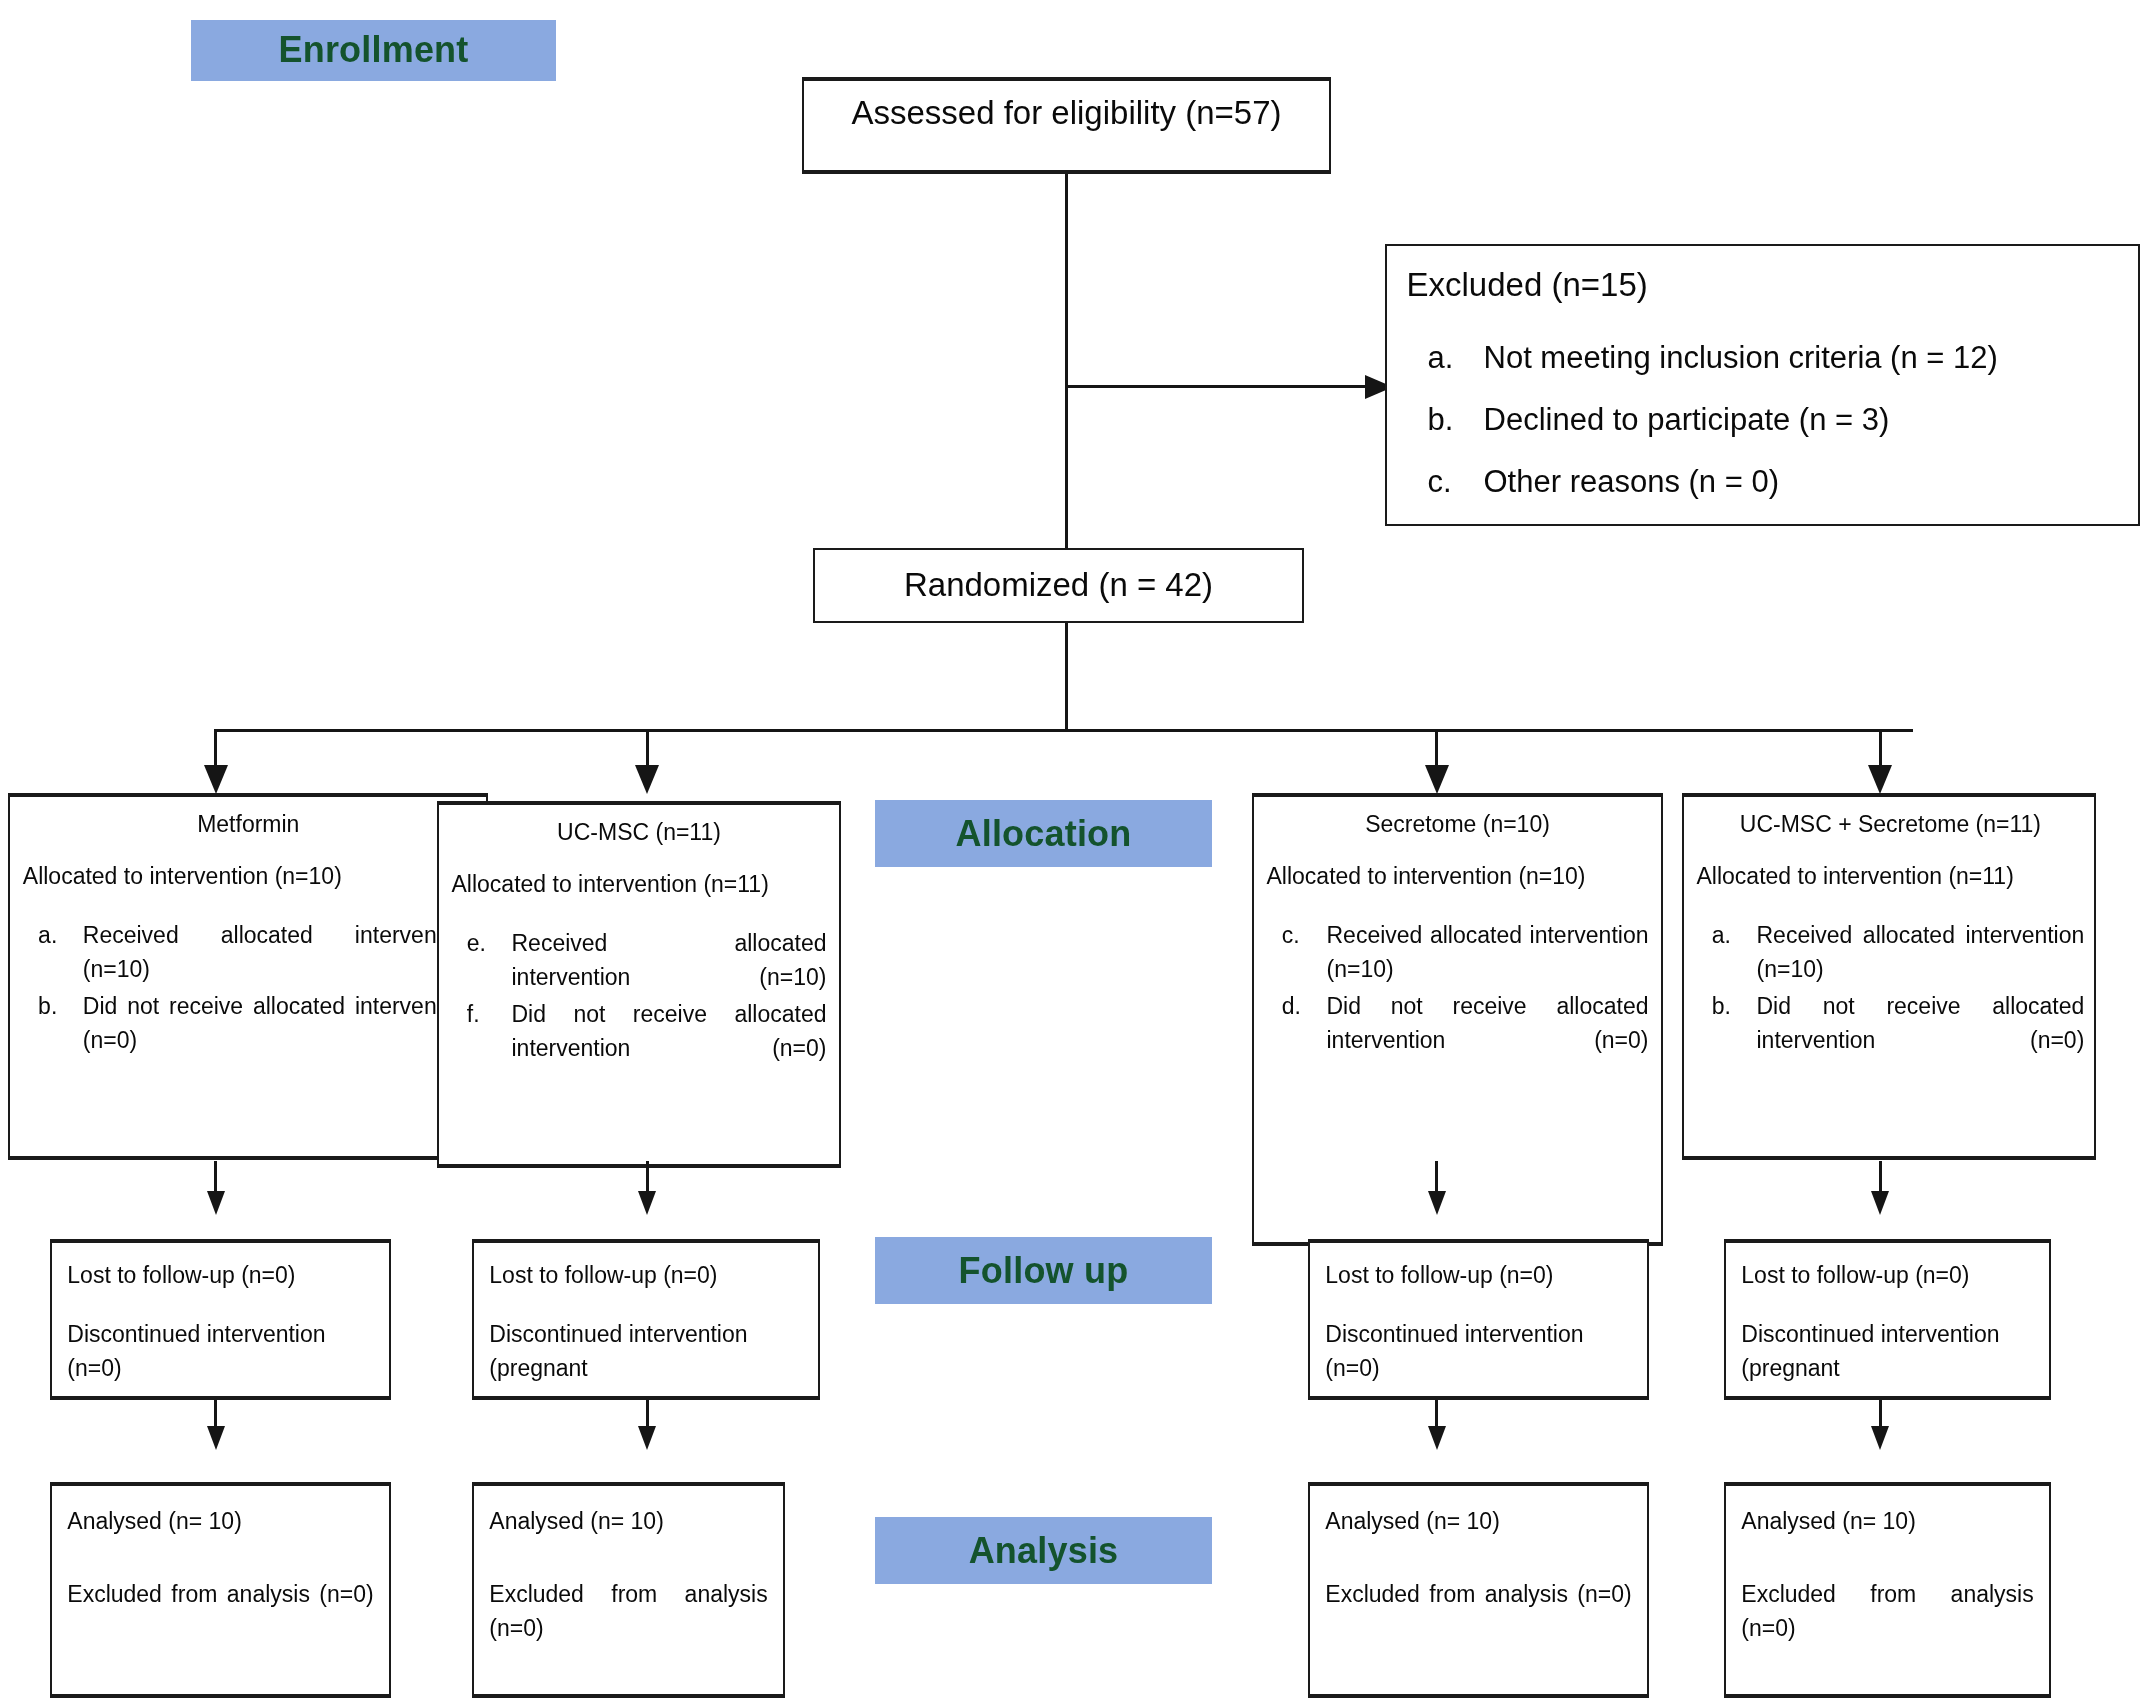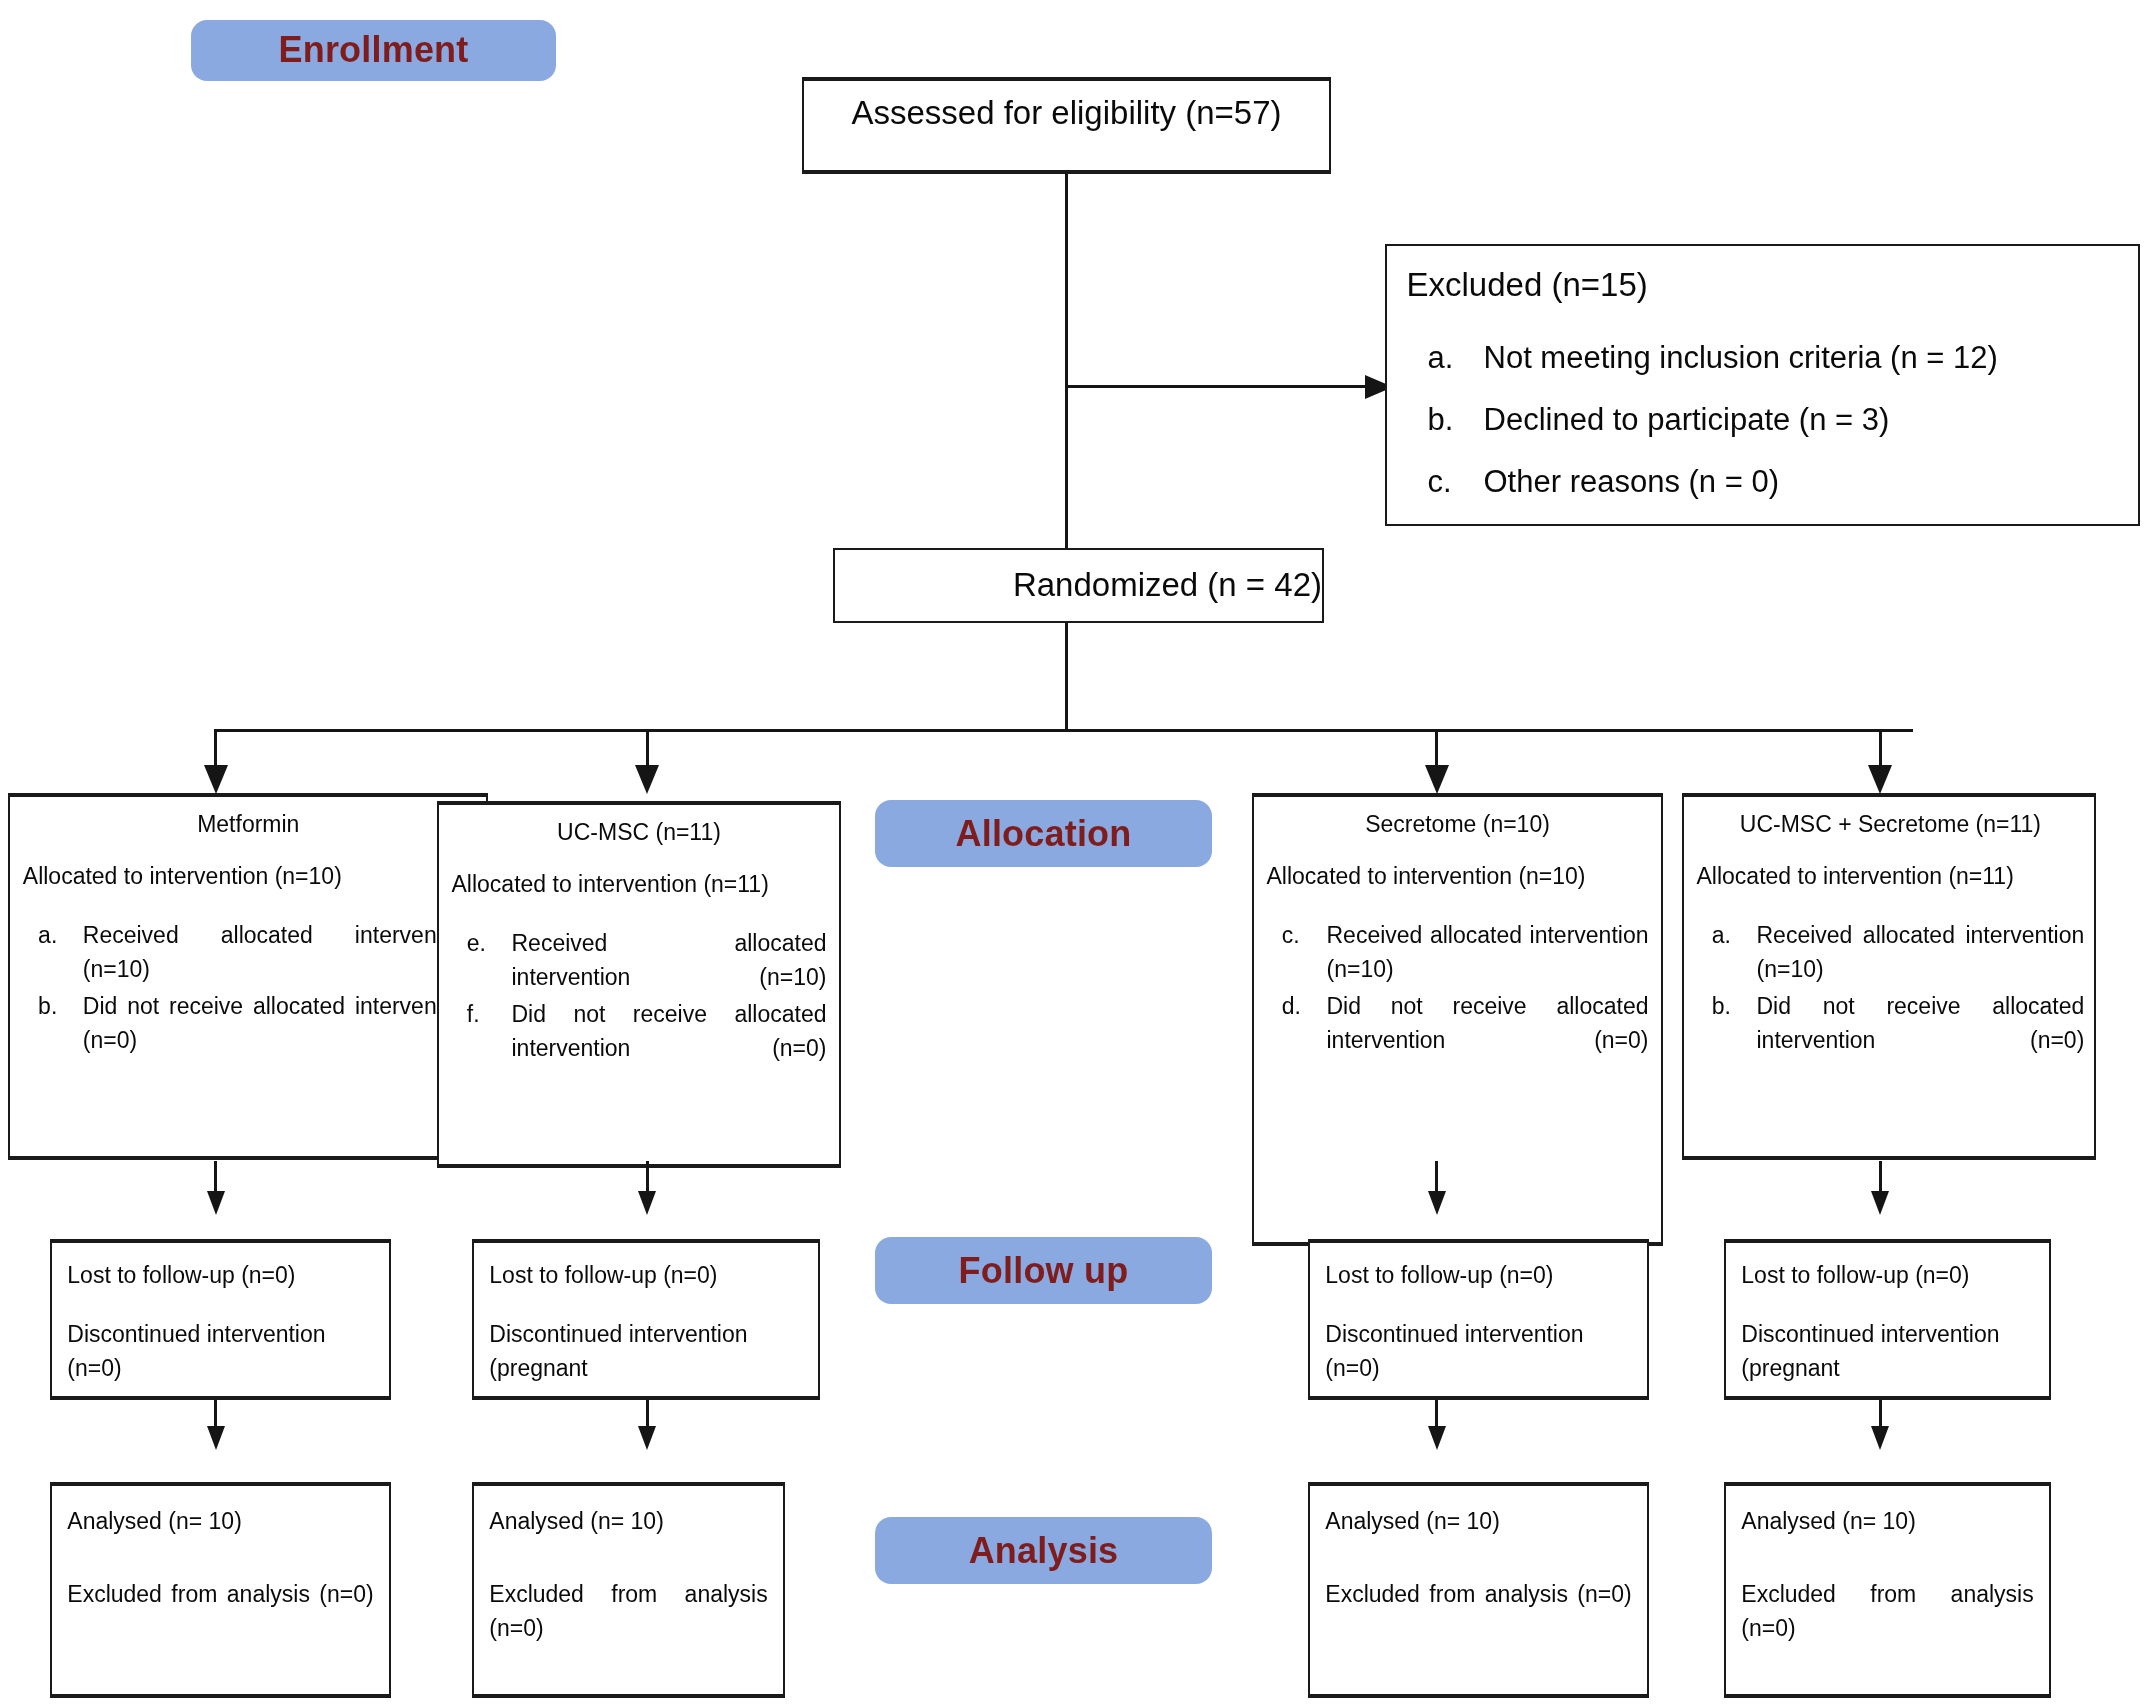--- a/index.html
+++ b/index.html
@@ -27,27 +27,26 @@
     border-top-width: 4.9px;
     border-bottom-width: 4.2px;
   }
   .box.thin {
     border-width: 2.1px;
   }
   .phase {
     position: absolute;
     box-sizing: border-box;
     background: #8aa9e0;
-    color: #7f1d1d;
+    color: #14532d;
     font-weight: bold;
     display: flex;
     align-items: center;
     justify-content: center;
     letter-spacing: 0.2px;
-    border-radius: 16px;
   }
   .boxtitle {
     text-align: center;
     font-size: 23px;
     line-height: 1.25;
   }
   .bodyline {
     font-size: 23px;
     line-height: 1.5;
   }
@@ -156,21 +155,21 @@
         <span class="marker">b.</span>
         <span>Declined to participate (n = 3)</span>
       </li>
       <li>
         <span class="marker">c.</span>
         <span>Other reasons (n = 0)</span>
       </li>
     </ol>
   </div>
 
-  <div class="box thin" style="left:813px; top:548px; width:491px; height:75px; display:flex; align-items:center; justify-content:flex-end;margin-left:20px;">
+  <div class="box thin" style="left:813px; top:548px; width:491px; height:75px; display:flex; align-items:center; justify-content:center;">
     <span class="biglabel">Randomized (n = 42)</span>
   </div>
 
   <div class="line vline" style="left:1065px; top:623px; height:107px;"></div>
 
   <div class="line hline" style="left:214px; top:729px; width:1699px;"></div>
 
   <div class="line vline" style="left:214px; top:729px; height:45px;"></div>
   <div class="arrow-down" style="left:204px; top:765px;"></div>
 

